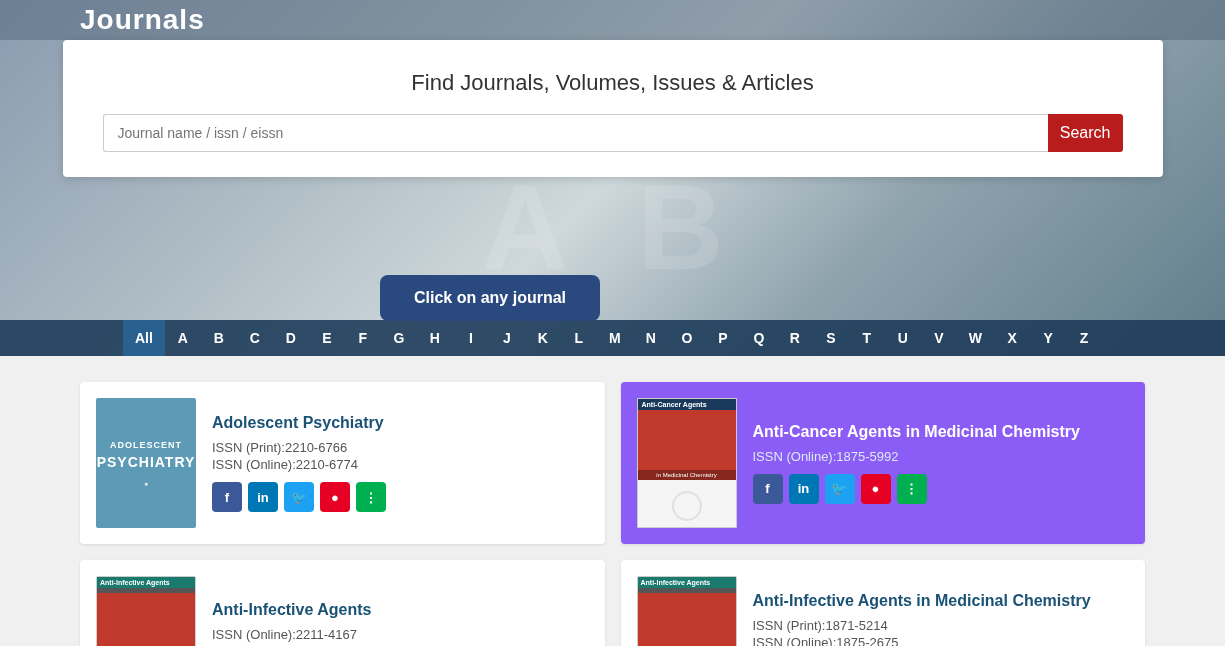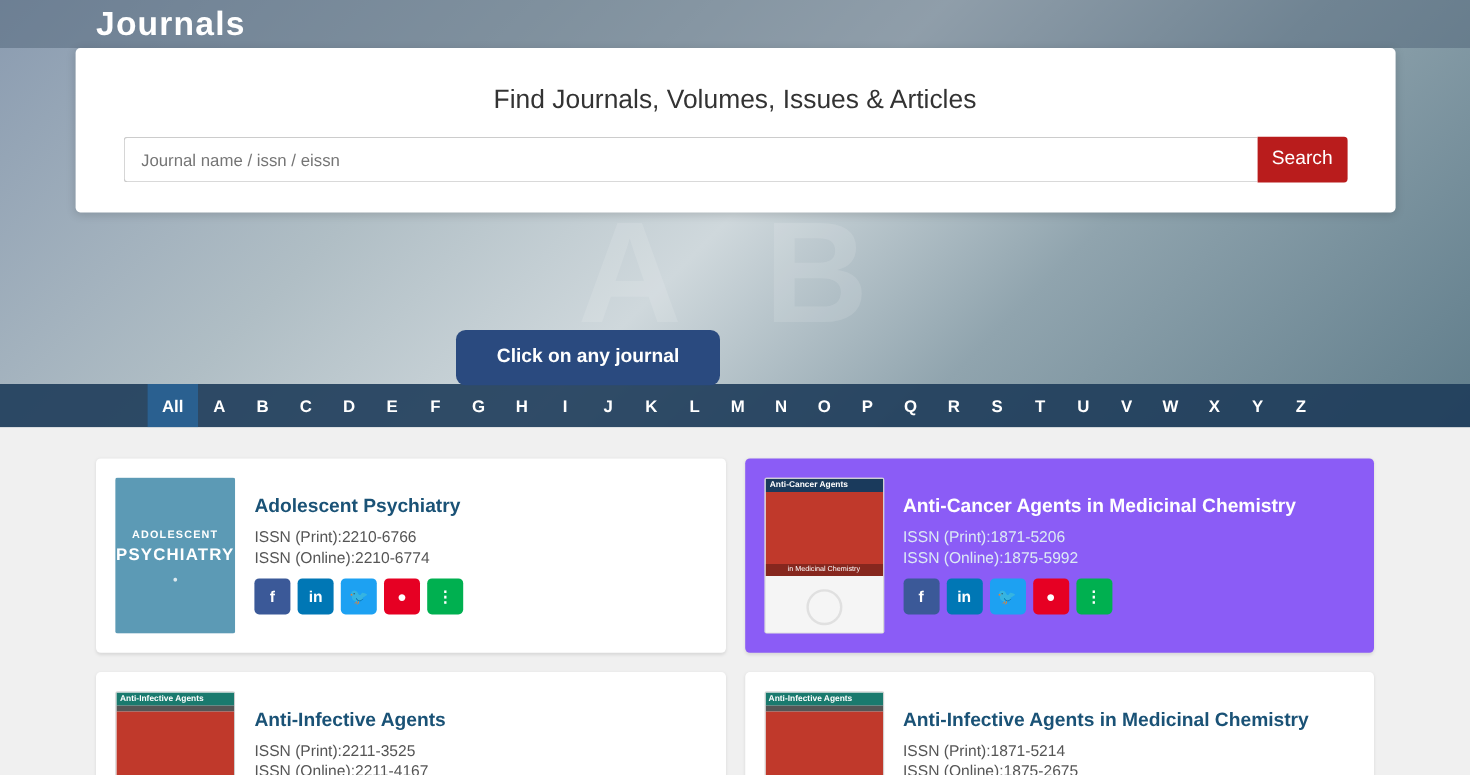--- a/index.html
+++ b/index.html
@@ -302,42 +302,40 @@
         <div style="background:#c0392b;height:55%;width:100%;position:relative;">
           <div style="position:absolute;bottom:0;left:0;right:0;background:rgba(0,0,0,0.3);color:#fff;font-size:6px;text-align:center;padding:2px;">in Medicinal Chemistry</div>
         </div>
         <div style="background:#f5f5f5;height:40%;display:flex;align-items:center;justify-content:center;">
           <div style="width:30px;height:30px;border:2px solid #ccc;border-radius:50%;opacity:0.5;"></div>
         </div>
       </div>
       </div>
       <div class="journal-info">
         <div class="journal-title">Anti-Cancer Agents in Medicinal Chemistry</div>
-        <div class="journal-issn">ISSN (Print):1871-5206</div>
         <div class="journal-issn">ISSN (Online):1875-5992</div>
         <div class="social-row">
           <button class="social-btn fb">f</button>
           <button class="social-btn li">in</button>
           <button class="social-btn tw">🐦</button>
           <button class="social-btn pi">●</button>
           <button class="social-btn sh">⋮</button>
         </div>
       </div>
     </div>
     <div class="journal-card">
       <div class="journal-cover">
       <div style="width:100%;height:100%;background:#fff;border:1px solid #ccc;overflow:hidden;">
         <div style="background:#1a7a6e;color:#fff;font-size:7px;font-weight:bold;padding:2px 3px;">Anti-Infective Agents</div>
         <div style="width:100%;height:5px;background:#555;"></div>
         <div style="background:#c0392b;height:60%;width:100%;"></div>
       </div>
       </div>
       <div class="journal-info">
         <div class="journal-title">Anti-Infective Agents</div>
-        <div class="journal-issn">ISSN (Print):2211-3525</div>
         <div class="journal-issn">ISSN (Online):2211-4167</div>
         <div class="social-row">
           <button class="social-btn fb">f</button>
           <button class="social-btn li">in</button>
           <button class="social-btn tw">🐦</button>
           <button class="social-btn pi">●</button>
           <button class="social-btn sh">⋮</button>
         </div>
       </div>
     </div>

